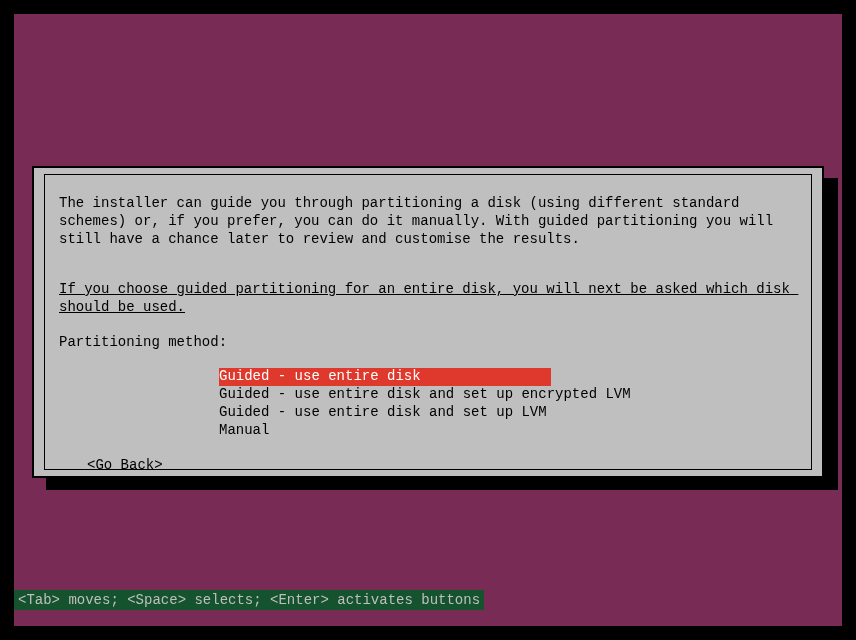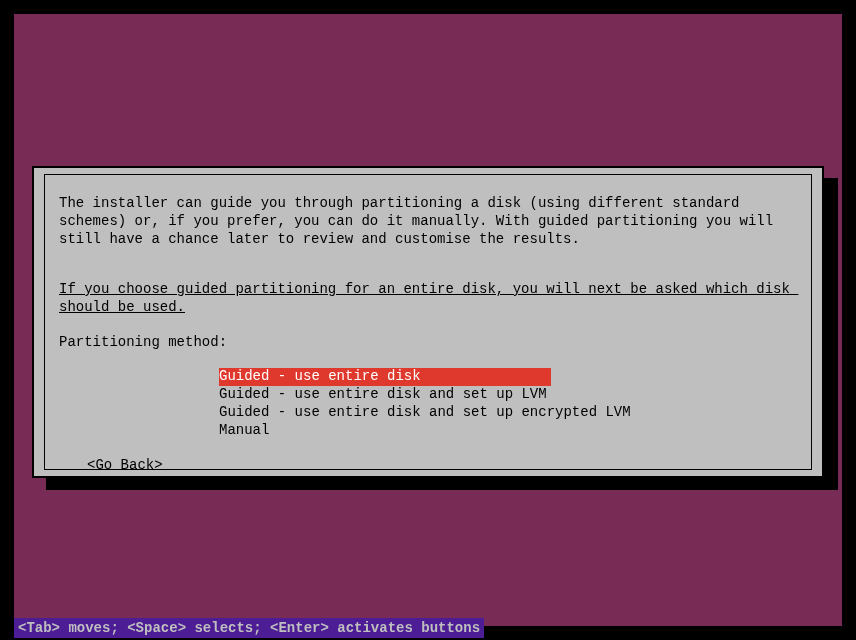--- a/index.html
+++ b/index.html
@@ -91,46 +91,45 @@
       color: #fff;
       display: inline-block;
       padding-right: 130px;
     }
     .go-back {
       margin-left: 28px;
       white-space: pre;
     }
     .footer {
       position: absolute;
-      bottom: 2px;
+      bottom: 30px;
       left: 14px;
       color: #bfbfbf;
       white-space: pre;
-      background: #4c1d95;
+      background: #14532d;
       padding: 2px 4px;
-      font-weight: bold;
     }
   </style>
 </head>
 <body>
 
 <div class="purple-bg"></div>
 
 <div class="dialog-shadow"></div>
 
 <div class="dialog">
   <div class="dialog-inner">
     <div class="dialog-content">
       <div class="para1">The installer can guide you through partitioning a disk (using different standard schemes) or, if you prefer, you can do it manually. With guided partitioning you will still have a chance later to review and customise the results.</div>
       <div class="para2">If you choose guided partitioning for an entire disk, you will next be asked which disk should be used.</div>
       <div class="method-label">Partitioning method:</div>
       <div class="options">
         <div><span class="option selected">Guided - use entire disk</span></div>
+        <div><span class="option">Guided - use entire disk and set up encrypted LVM</span></div>
         <div><span class="option">Guided - use entire disk and set up LVM</span></div>
-        <div><span class="option">Guided - use entire disk and set up encrypted LVM</span></div>
         <div><span class="option">Manual</span></div>
       </div>
       <div class="go-back">&lt;Go Back&gt;</div>
     </div>
   </div>
 </div>
 
 <div class="footer">&lt;Tab&gt; moves; &lt;Space&gt; selects; &lt;Enter&gt; activates buttons</div>
 
 </body></html>

